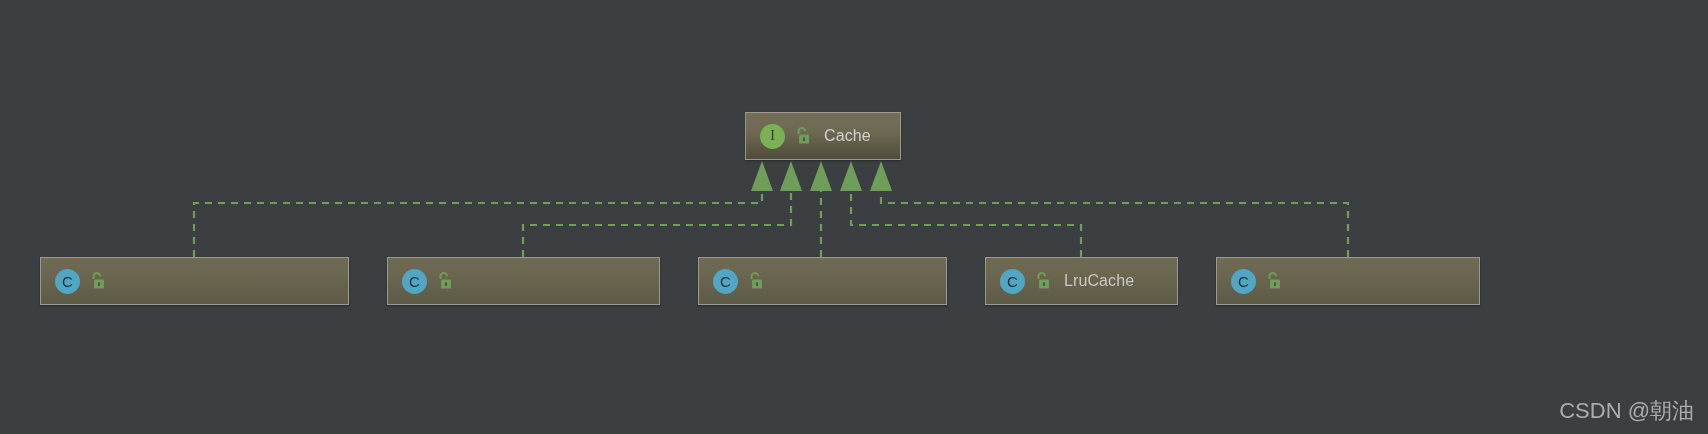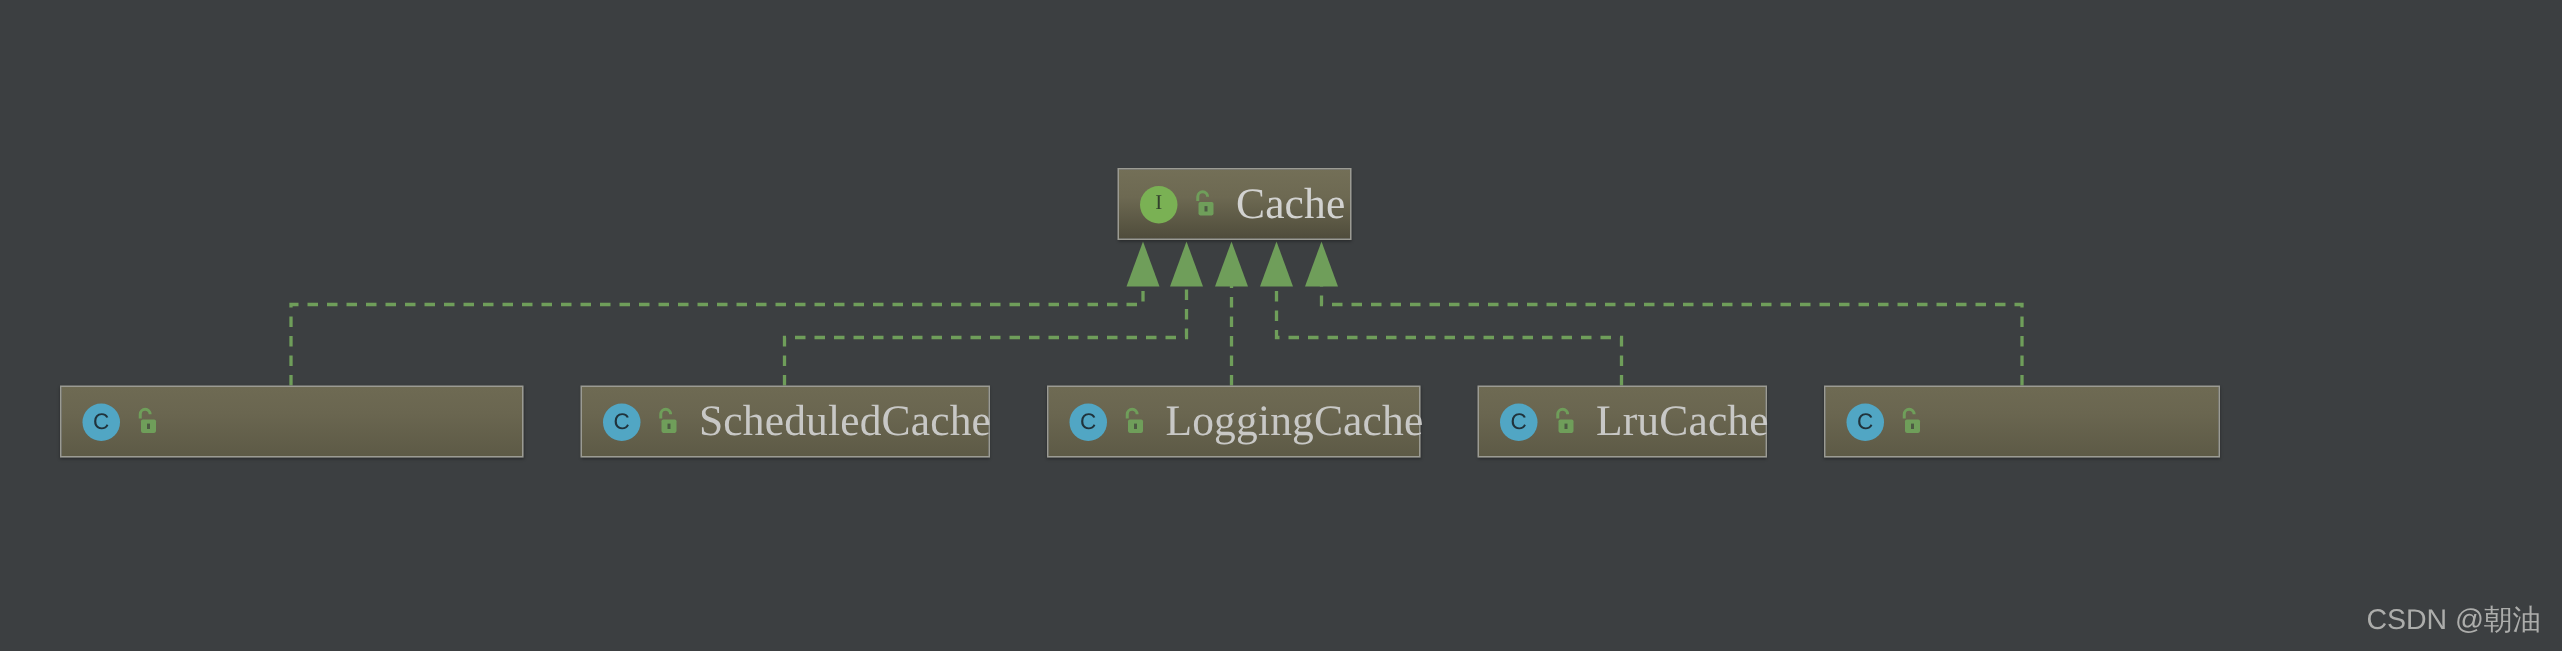--- a/index.html
+++ b/index.html
@@ -75,35 +75,35 @@
   .lock-icon {
     flex: 0 0 auto;
     width: 18px;
     height: 20px;
     margin-left: 8px;
     display: block;
   }
 
   .node-label {
     margin-left: 13px;
-    font-size: 29px;
+    font-size: 16px;
     color: #c8c8c6;
     letter-spacing: 0.1px;
-    font-family: Liberation Serif, serif;
+    font-family: Liberation Sans, sans-serif;
   }
   .uml-node.top .node-label {
     color: #d2d2d0;
   }
 
   
   #watermark {
     position: absolute;
     right: 14px;
     bottom: 8px;
-    font-size: 19px;
+    font-size: 22px;
     color: #b9b9b7;
     font-family: "Liberation Sans", sans-serif;
     white-space: nowrap;
     opacity: 0.9;
   }
 </style>
 </head>
 <body>
 
 <div id="canvas">
@@ -151,31 +151,29 @@
     </svg>
   </div>
 
   <div class="uml-node" style="left:387px; top:257px; width:273px;">
     <span class="badge cls">C</span>
     <svg class="lock-icon" viewBox="0 0 18 20" xmlns="http://www.w3.org/2000/svg">
       <path d="M5.5 8 V5.2 a3.3 3.3 0 0 1 6.6 0" fill="none" stroke="#6f9e5a" stroke-width="2"></path>
       <rect x="6" y="8.6" width="10" height="9" rx="1.2" fill="#6f9e5a"></rect>
       <rect x="10" y="11.4" width="2" height="3.6" fill="#4d5a43"></rect>
     </svg>
-    <span class="node-label">ScheduledCache</span>
   </div>
 
   <div class="uml-node" style="left:698px; top:257px; width:249px;">
     <span class="badge cls">C</span>
     <svg class="lock-icon" viewBox="0 0 18 20" xmlns="http://www.w3.org/2000/svg">
       <path d="M5.5 8 V5.2 a3.3 3.3 0 0 1 6.6 0" fill="none" stroke="#6f9e5a" stroke-width="2"></path>
       <rect x="6" y="8.6" width="10" height="9" rx="1.2" fill="#6f9e5a"></rect>
       <rect x="10" y="11.4" width="2" height="3.6" fill="#4d5a43"></rect>
     </svg>
-    <span class="node-label">LoggingCache</span>
   </div>
 
   <div class="uml-node" style="left:985px; top:257px; width:193px;">
     <span class="badge cls">C</span>
     <svg class="lock-icon" viewBox="0 0 18 20" xmlns="http://www.w3.org/2000/svg">
       <path d="M5.5 8 V5.2 a3.3 3.3 0 0 1 6.6 0" fill="none" stroke="#6f9e5a" stroke-width="2"></path>
       <rect x="6" y="8.6" width="10" height="9" rx="1.2" fill="#6f9e5a"></rect>
       <rect x="10" y="11.4" width="2" height="3.6" fill="#4d5a43"></rect>
     </svg>
     <span class="node-label">LruCache</span>

